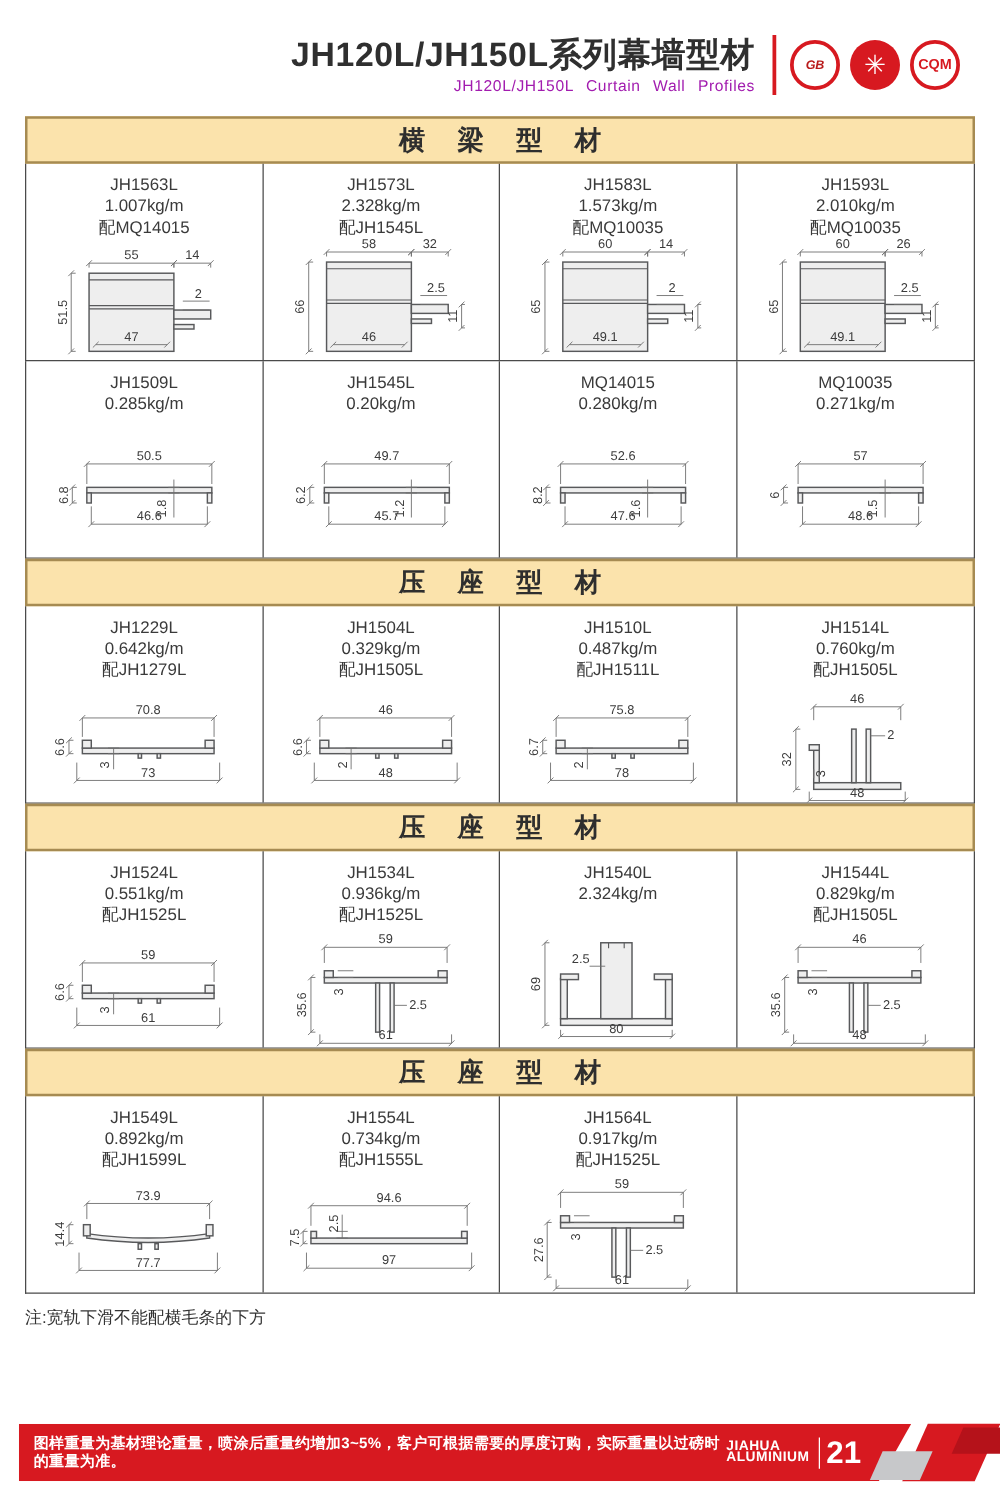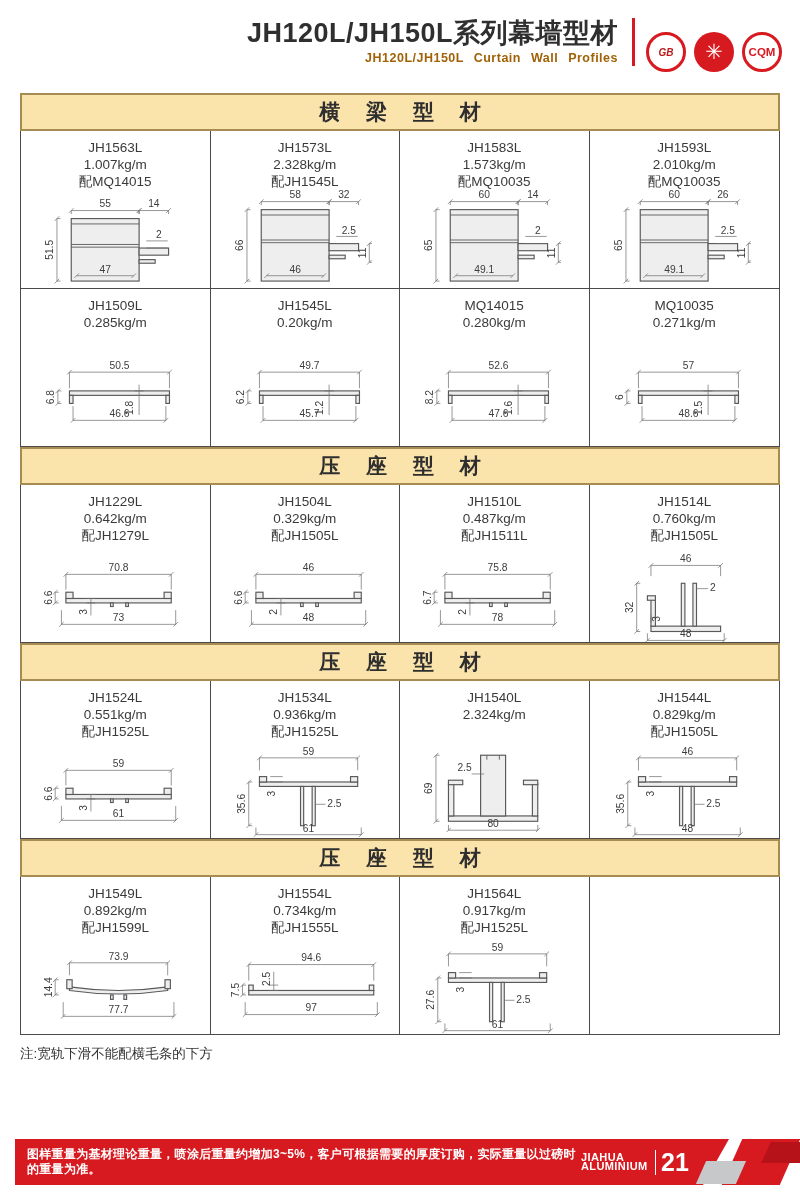--- a/index.html
+++ b/index.html
@@ -6,24 +6,24 @@
     --accent:#d71920;
     --band:#fbe3ac;
     --band-border:#a68b52;
     --tbl:#4a4a4a;
   }
   *{margin:0;padding:0;box-sizing:border-box}
   body{font-family:"Liberation Sans","DejaVu Sans",sans-serif;background:#fff}
   .page{position:relative;width:800px;height:1200px;background:#fff;overflow:hidden}
 
   
-  .hdr{display:flex;justify-content:flex-end;height:86px;padding:18px 18px 0 0}
+  .hdr{display:flex;justify-content:flex-end;align-items:center;height:86px;padding:18px 32px 0 0}
   .hdr-titles{text-align:right}
   .title{font-size:27px;font-weight:bold;color:#2f2f2f;line-height:31px;letter-spacing:.5px}
-  .subtitle{font-size:12.5px;font-weight:bold;color:#a16207;margin-top:2px;word-spacing:6px;letter-spacing:.5px}
+  .subtitle{font-size:12.5px;font-weight:normal;color:#a21caf;margin-top:2px;word-spacing:6px;letter-spacing:.5px}
   .hdr-sep{width:3px;height:48px;background:var(--accent);margin:0 11px 0 14px}
   .logos{display:flex;gap:8px;align-items:center}
   .logo{width:40px;height:40px;border-radius:50%;display:flex;align-items:center;justify-content:center}
   .logo0{border:3px solid var(--accent);color:#b91c1c;font-style:italic;font-weight:bold;font-size:10px}
   .logo1{background:var(--accent);color:#fff;font-size:21px}
   .logo2{border:3px solid var(--accent);color:var(--accent);font-weight:bold;font-size:11.5px}
 
   
   .table{margin:7px 20px 0}
   .band{height:38px;background:var(--band);border:2px solid var(--band-border);display:flex;align-items:center;justify-content:center}

